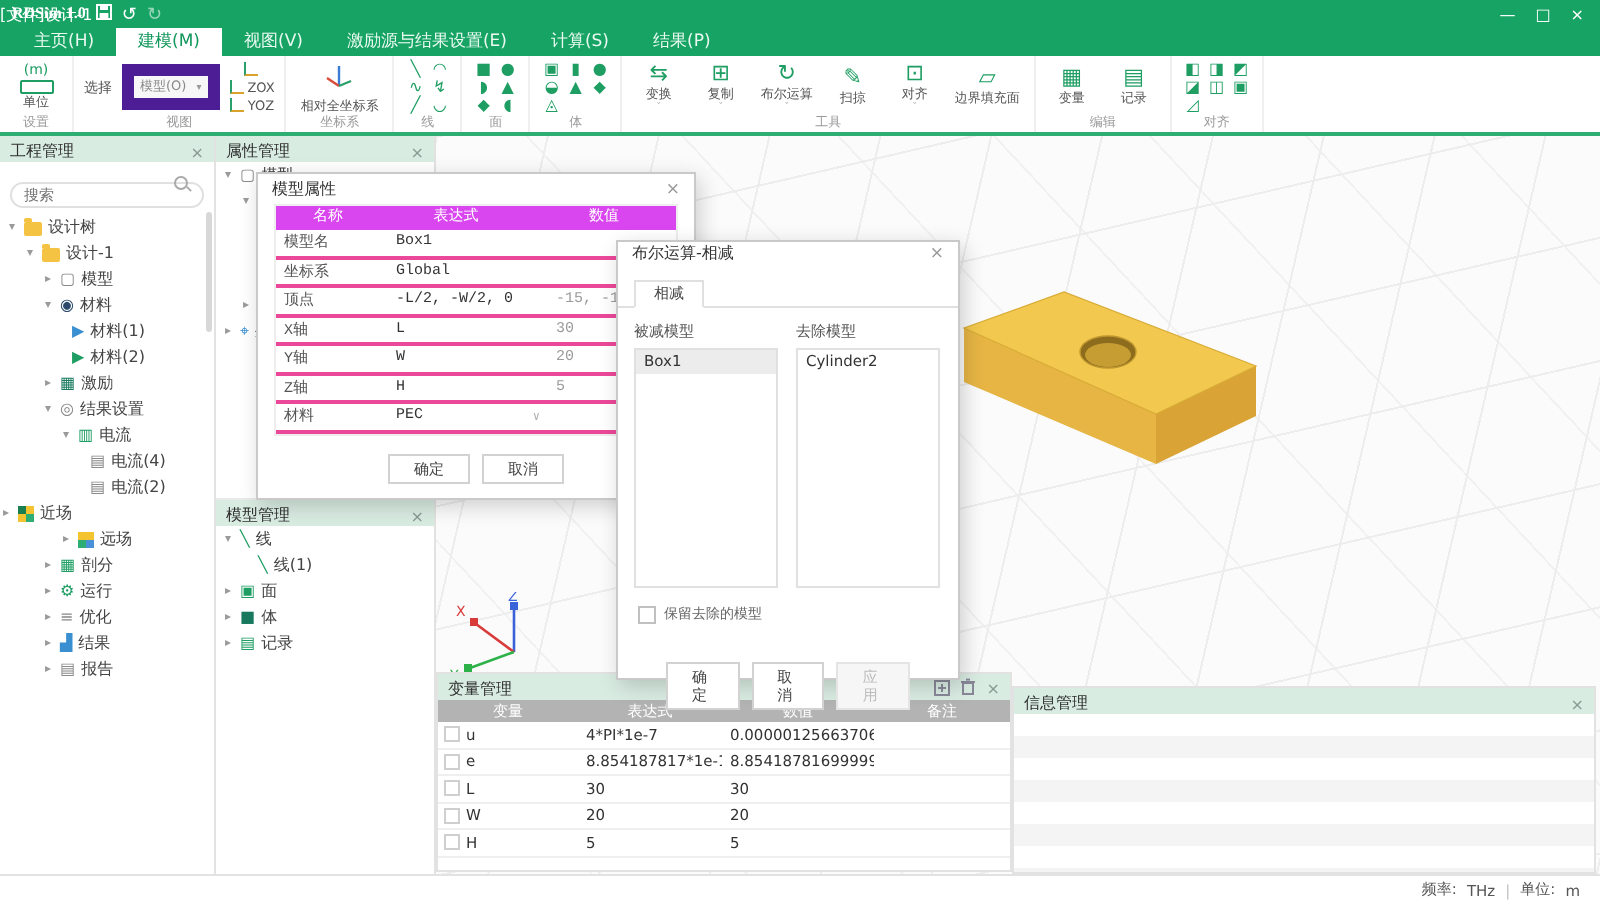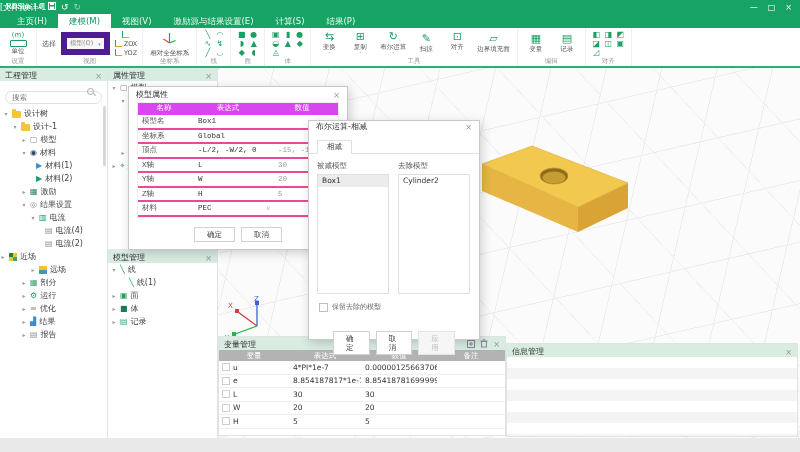--- a/index.html
+++ b/index.html
@@ -552,20 +552,27 @@
   </div>
 
   <div class="panel p-info">
     <div class="phead">
         <span class="ttl">信息管理</span>
         <span class="pclose">×</span>
       </div>
     <div class="infobody"></div>
   </div>
 
+  <div class="statusbar">
+    <span>频率:</span>
+    <span>THz</span>
+    <span class="sep">|</span>
+    <span>单位:</span>
+    <span>m</span>
+  </div>
 
   <div class="dlg dlg-props">
     <div class="dtitle">
         <span class="ttl">模型属性</span>
         <span class="dclose">×</span>
       </div>
     <div class="dtable">
       <div class="dthead">
           <span class="dc1">名称</span>
           <span class="dc2">表达式</span>

